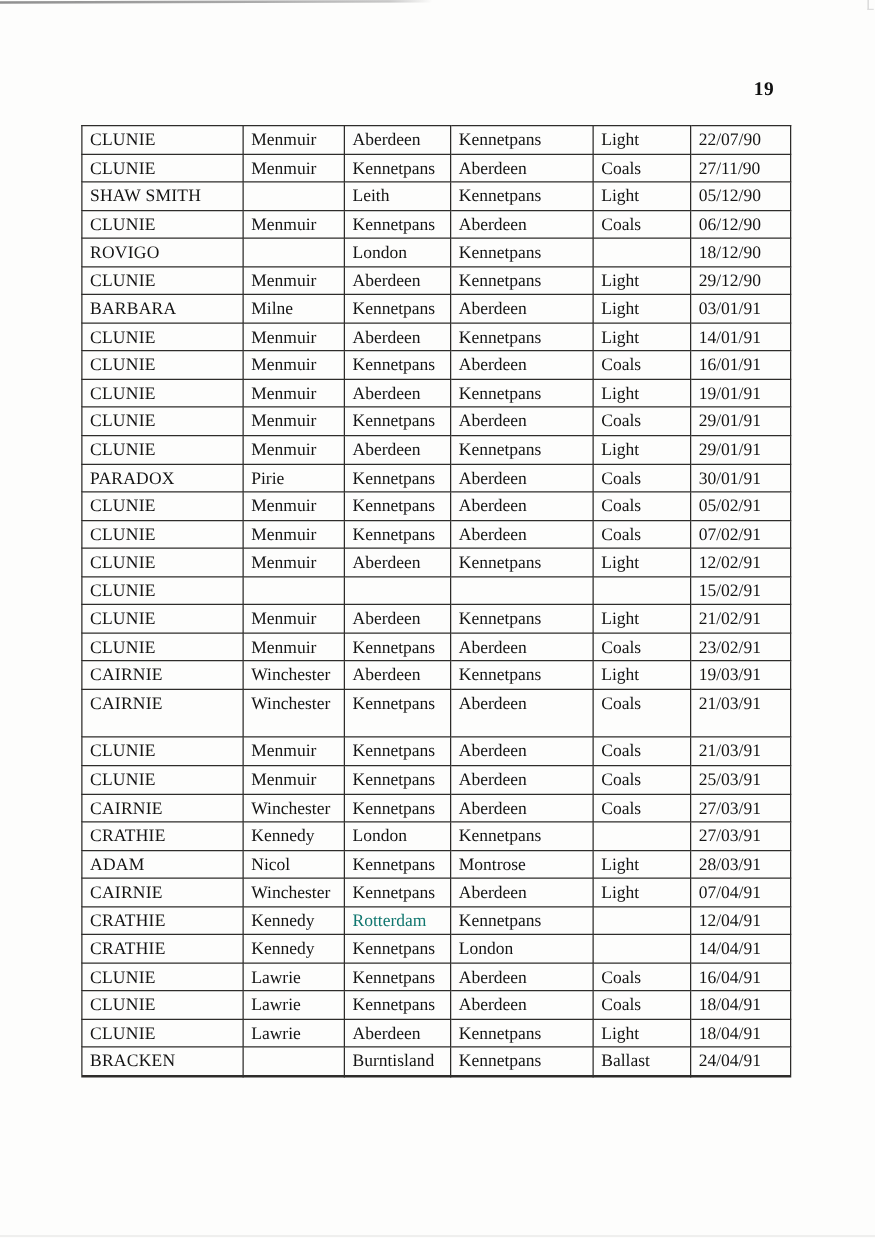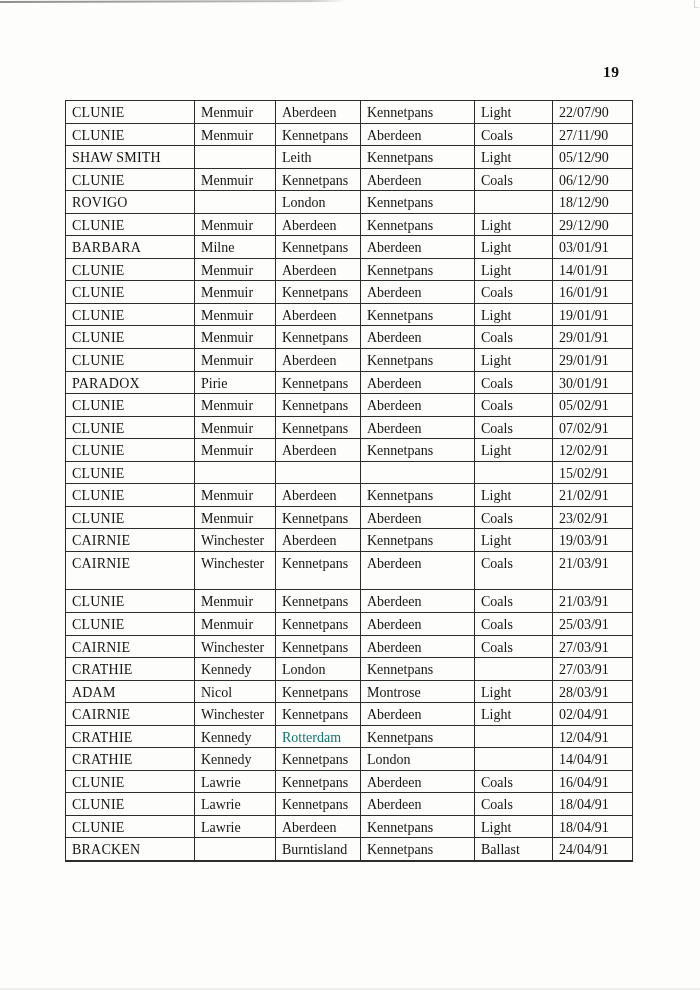--- a/index.html
+++ b/index.html
@@ -318,21 +318,21 @@
           <td>Montrose</td>
           <td>Light</td>
           <td>28/03/91</td>
         </tr>
         <tr>
           <td class="vessel">CAIRNIE</td>
           <td>Winchester</td>
           <td>Kennetpans</td>
           <td>Aberdeen</td>
           <td>Light</td>
-          <td>02/04/91</td>
+          <td>07/04/91</td>
         </tr>
         <tr>
           <td class="vessel">CRATHIE</td>
           <td>Kennedy</td>
           <td class="faded">Rotterdam</td>
           <td>Kennetpans</td>
           <td></td>
           <td>12/04/91</td>
         </tr>
         <tr>

